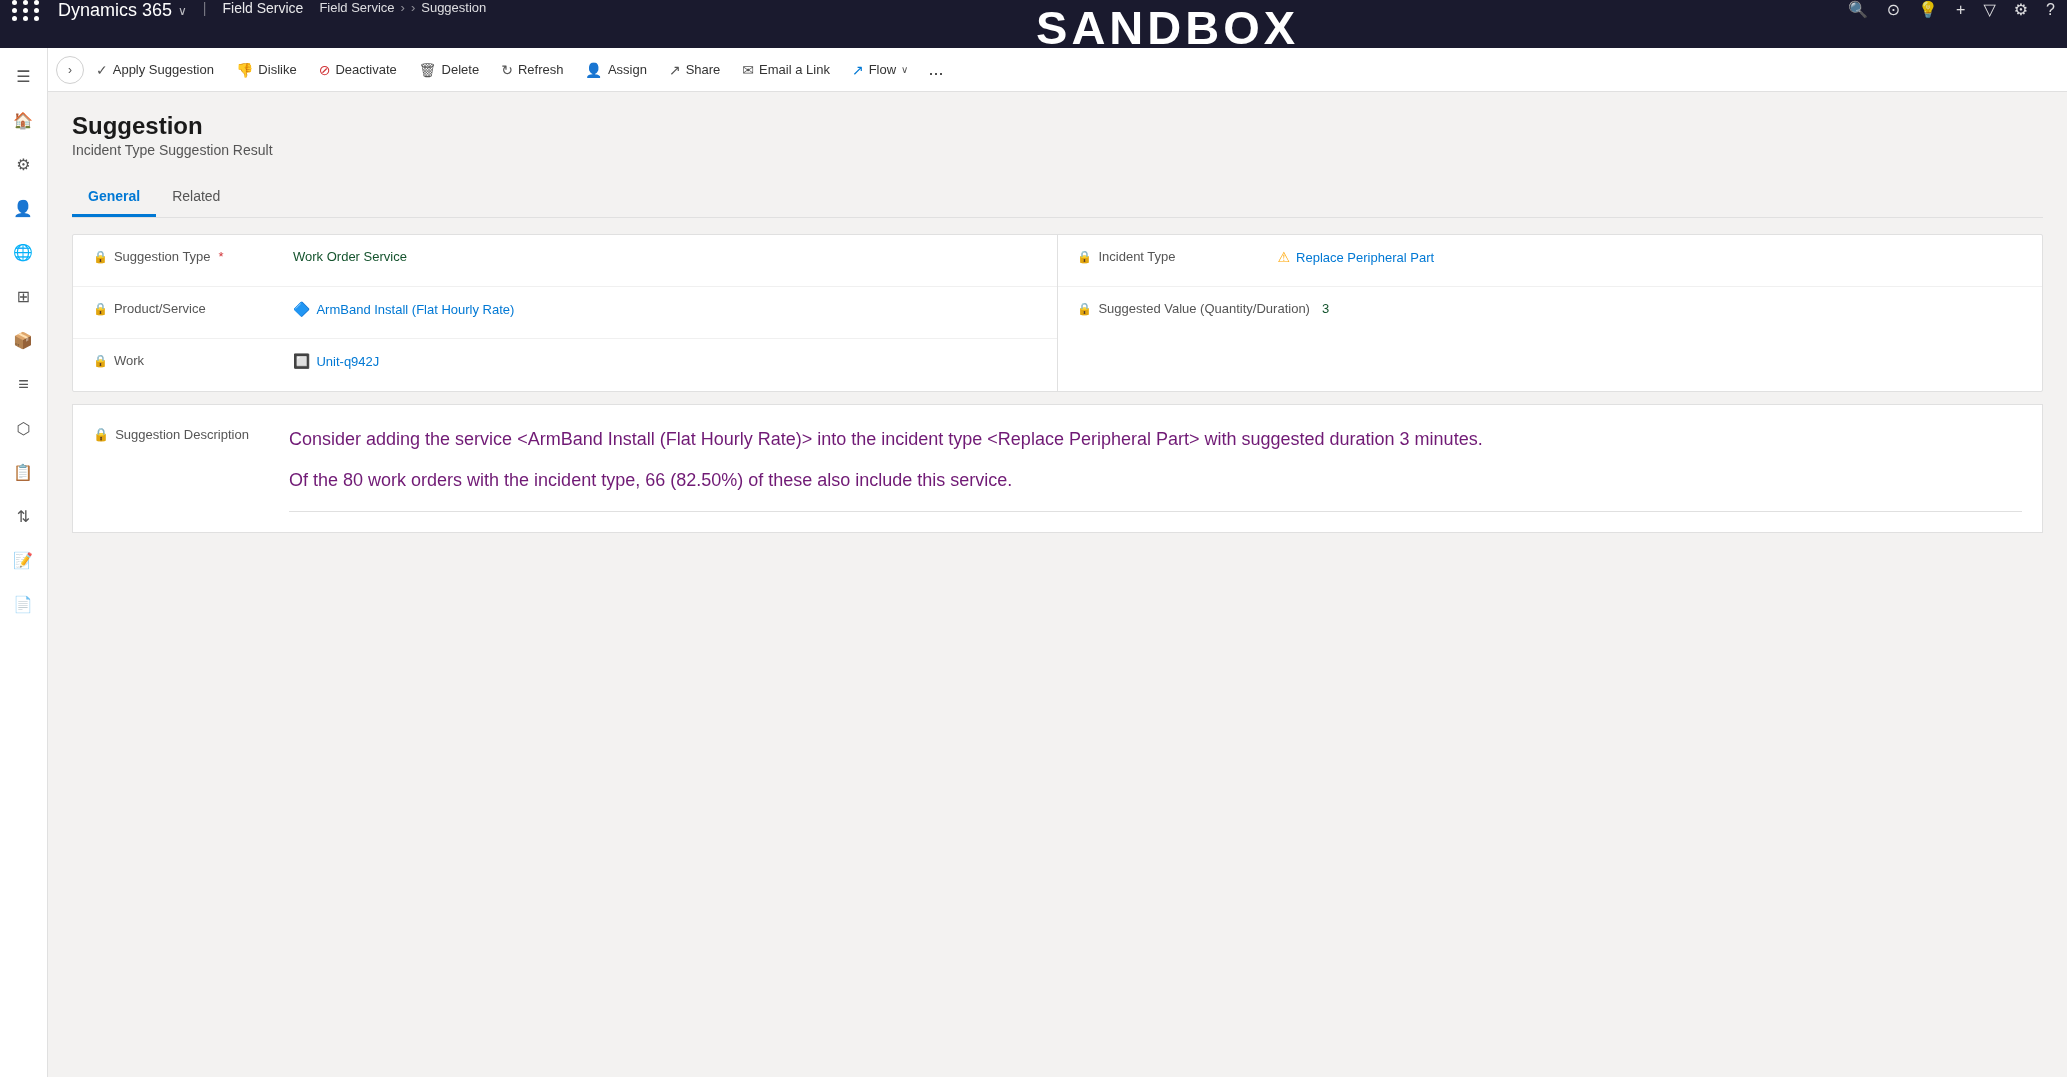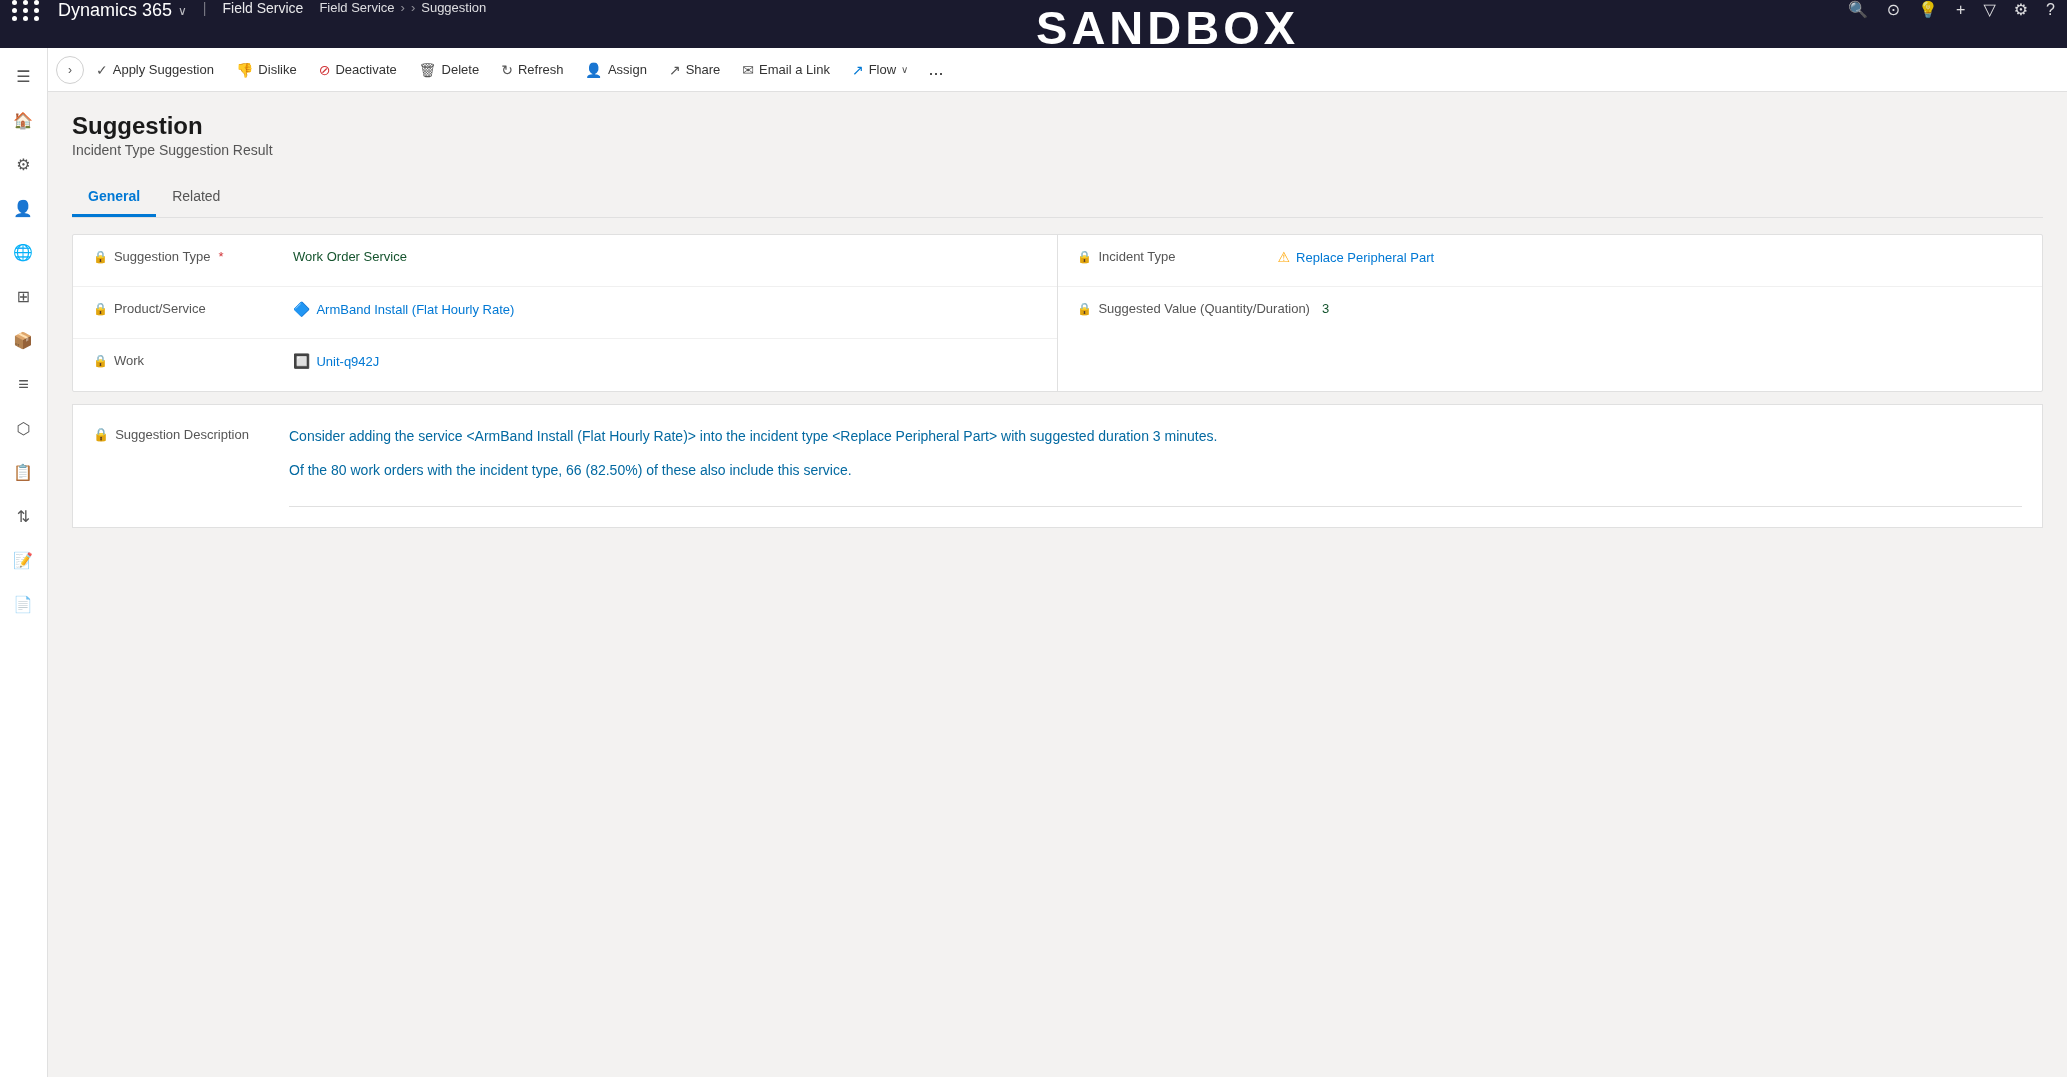--- a/index.html
+++ b/index.html
@@ -130,21 +130,21 @@
     .form-label .required { color: #d13438; margin-left: 2px; }
     .form-value { font-size: 13px; color: #14532d; flex: 1; }
     .form-value.link { color: #0078d4; cursor: pointer; display: flex; align-items: center; gap: 6px; }
     .form-value .val-icon { font-size: 14px; }
     .form-value .warn-icon { color: #ffa500; font-size: 14px; }
 
     
     .desc-card { background: white; border: 1px solid #e0e0e0; margin-top: 12px; }
     .desc-row { padding: 20px; display: flex; align-items: flex-start; gap: 16px; }
     .desc-label { min-width: 180px; font-size: 13px; color: #555; display: flex; align-items: flex-start; gap: 6px; padding-top: 2px; }
-    .desc-text { font-size: 14px; color: #0369a1; line-height: 1.6; flex: 1; padding-bottom: 24px; border-bottom: 1px solid #e0e0e0; }
+    .desc-text { font-size: 18px; color: #701a75; line-height: 1.6; flex: 1; padding-bottom: 16px; border-bottom: 1px solid #e0e0e0; }
     .desc-text p { margin-bottom: 12px; }
     .desc-text p:last-child { margin-bottom: 0; }
 
     
     .collapse-btn {
       width: 28px; height: 28px;
       display: flex; align-items: center; justify-content: center;
       border: 1px solid #d0d0d0; border-radius: 50%;
       background: white; cursor: pointer; font-size: 12px; color: #555;
     }

